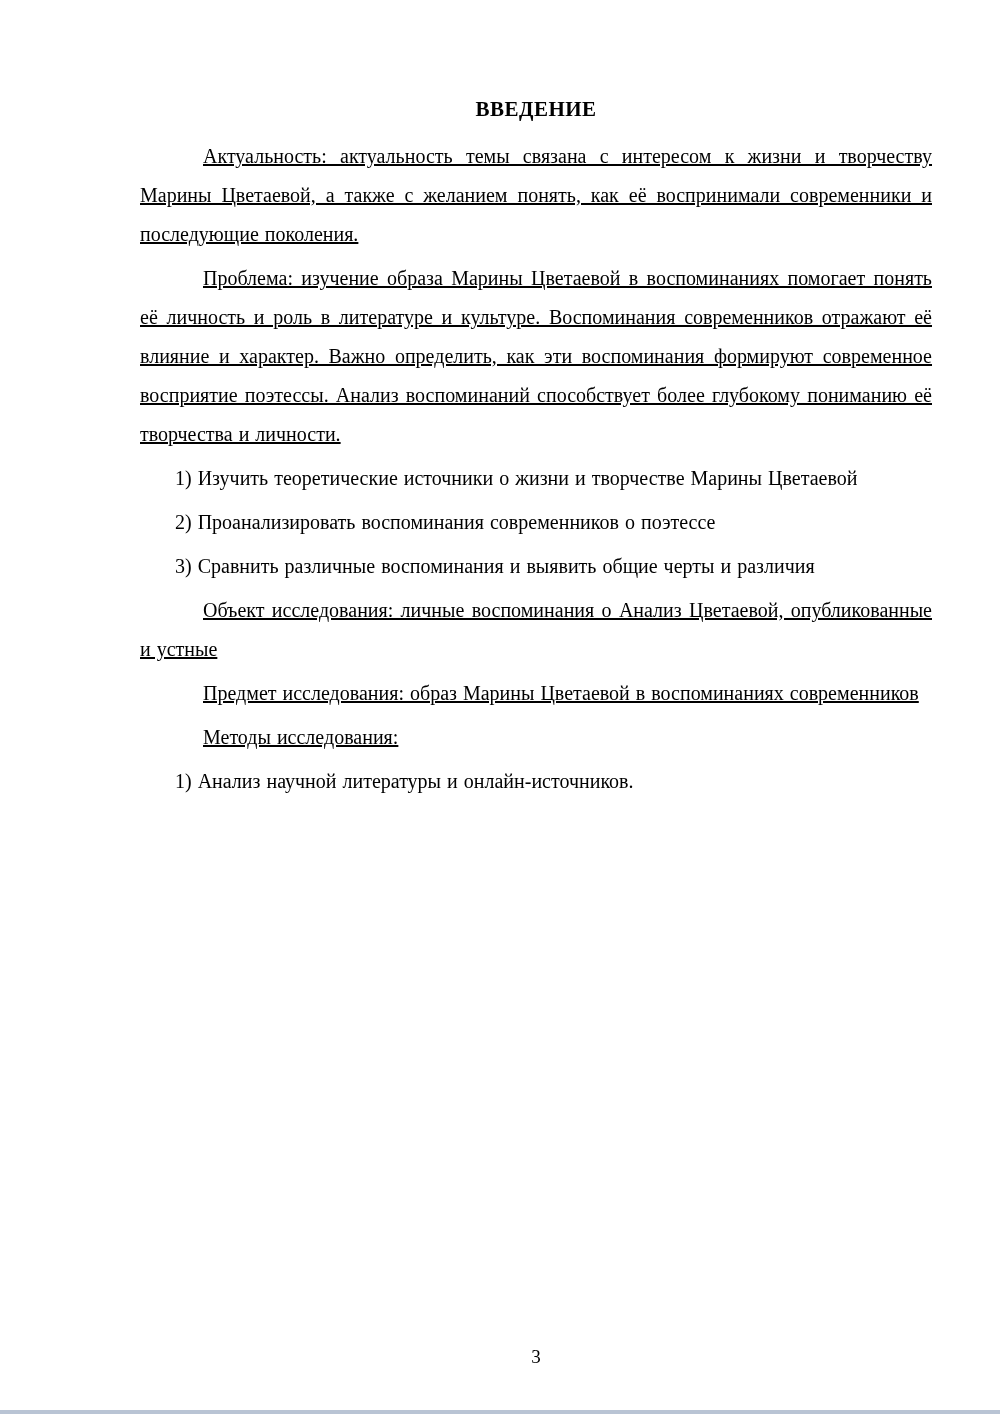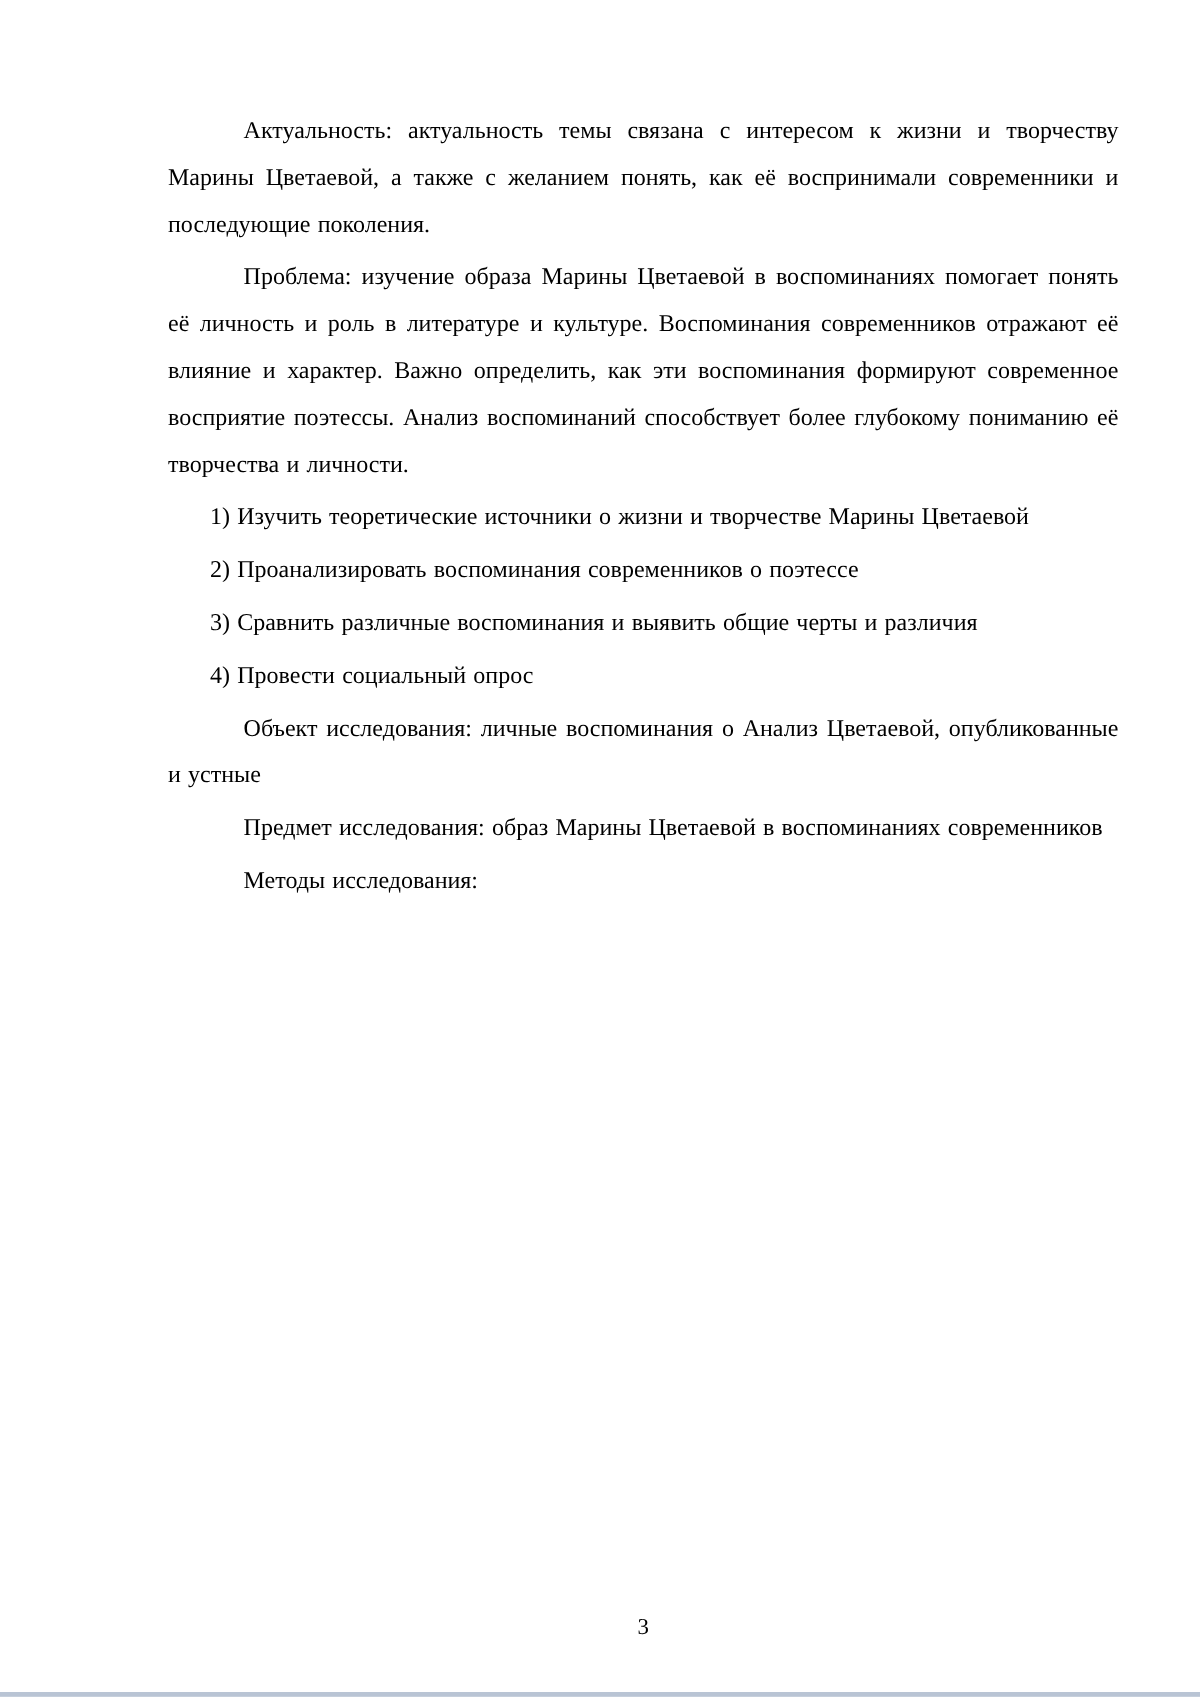--- a/index.html
+++ b/index.html
@@ -32,20 +32,21 @@
   }
   .para, .list {
     margin: 0 0 5px 0;
     font-size: 20px;
     line-height: 39px;
     text-align: justify;
     word-spacing: 1px;
   }
   .para {
     text-indent: 63px;
+    text-decoration: underline;
   }
   .list {
     text-indent: 35px;
   }
   .page-footer {
     position: absolute;
     bottom: 46px;
     left: 140px;
     right: 68px;
     text-align: center;
@@ -57,41 +58,42 @@
     left: 0; right: 0; bottom: 0;
     height: 4px;
     background: #b9c4d4;
   }
 </style>
 </head>
 <body>
 
 <div class="page">
 
+  <h1 class="doc-title">ВВЕДЕНИЕ</h1>
 
   <p class="para">Актуальность: актуальность темы связана с интересом к жизни и творчеству Марины Цветаевой, а также с желанием понять, как её воспринимали современники и последующие поколения.</p>
 
   <p class="para">Проблема: изучение образа Марины Цветаевой в воспоминаниях помогает понять её личность и роль в литературе и культуре. Воспоминания современников отражают её влияние и характер. Важно определить, как эти воспоминания формируют современное восприятие поэтессы. Анализ воспоминаний способствует более глубокому пониманию её творчества и личности.</p>
 
 
 
   <p class="list">1) Изучить теоретические источники о жизни и творчестве Марины Цветаевой</p>
 
   <p class="list">2) Проанализировать воспоминания современников о поэтессе</p>
 
   <p class="list">3) Сравнить различные воспоминания и выявить общие черты и различия</p>
 
-  <p class="list">4) Провести социальный опрос</p>
 
 
   <p class="para">Объект исследования: личные воспоминания о Анализ Цветаевой, опубликованные и устные</p>
 
   <p class="para">Предмет исследования: образ Марины Цветаевой в воспоминаниях современников</p>
 
 
   <p class="para">Методы исследования:</p>
 
+  <p class="list">1) Анализ научной литературы и онлайн-источников.</p>
 
   <div class="page-footer">3</div>
 
   <div class="bottom-edge"></div>
 
 </div>
 
 </body></html>

